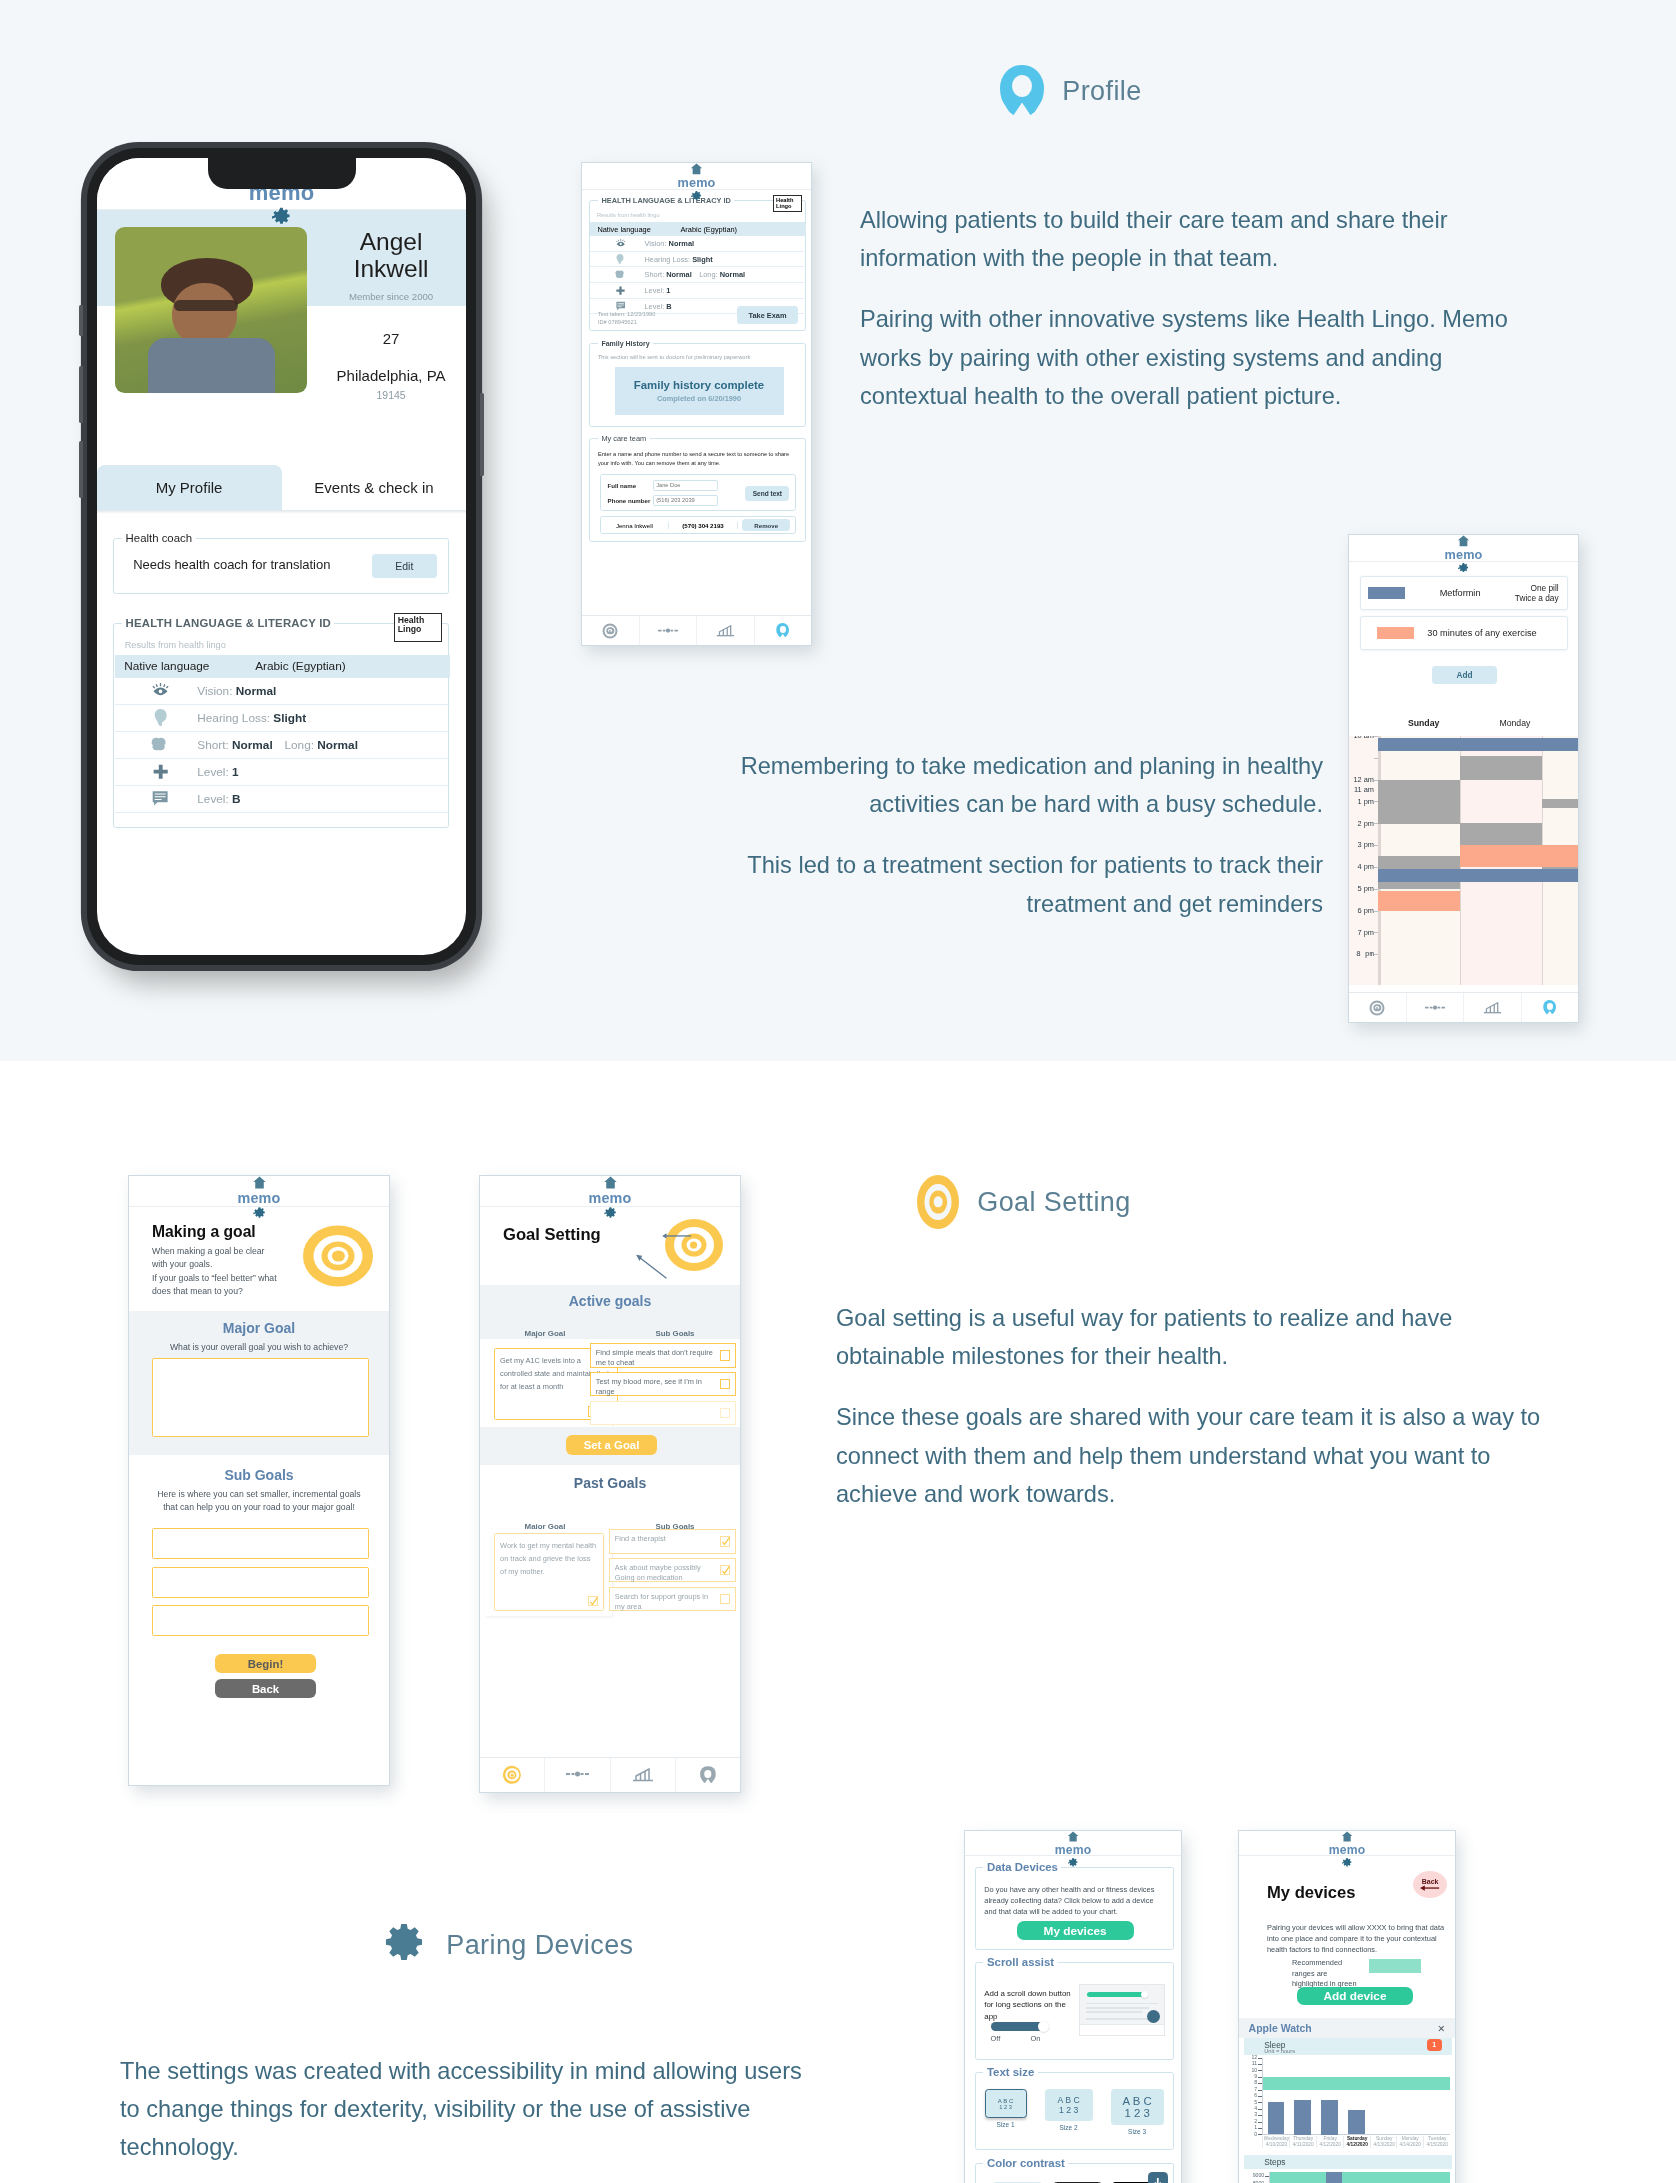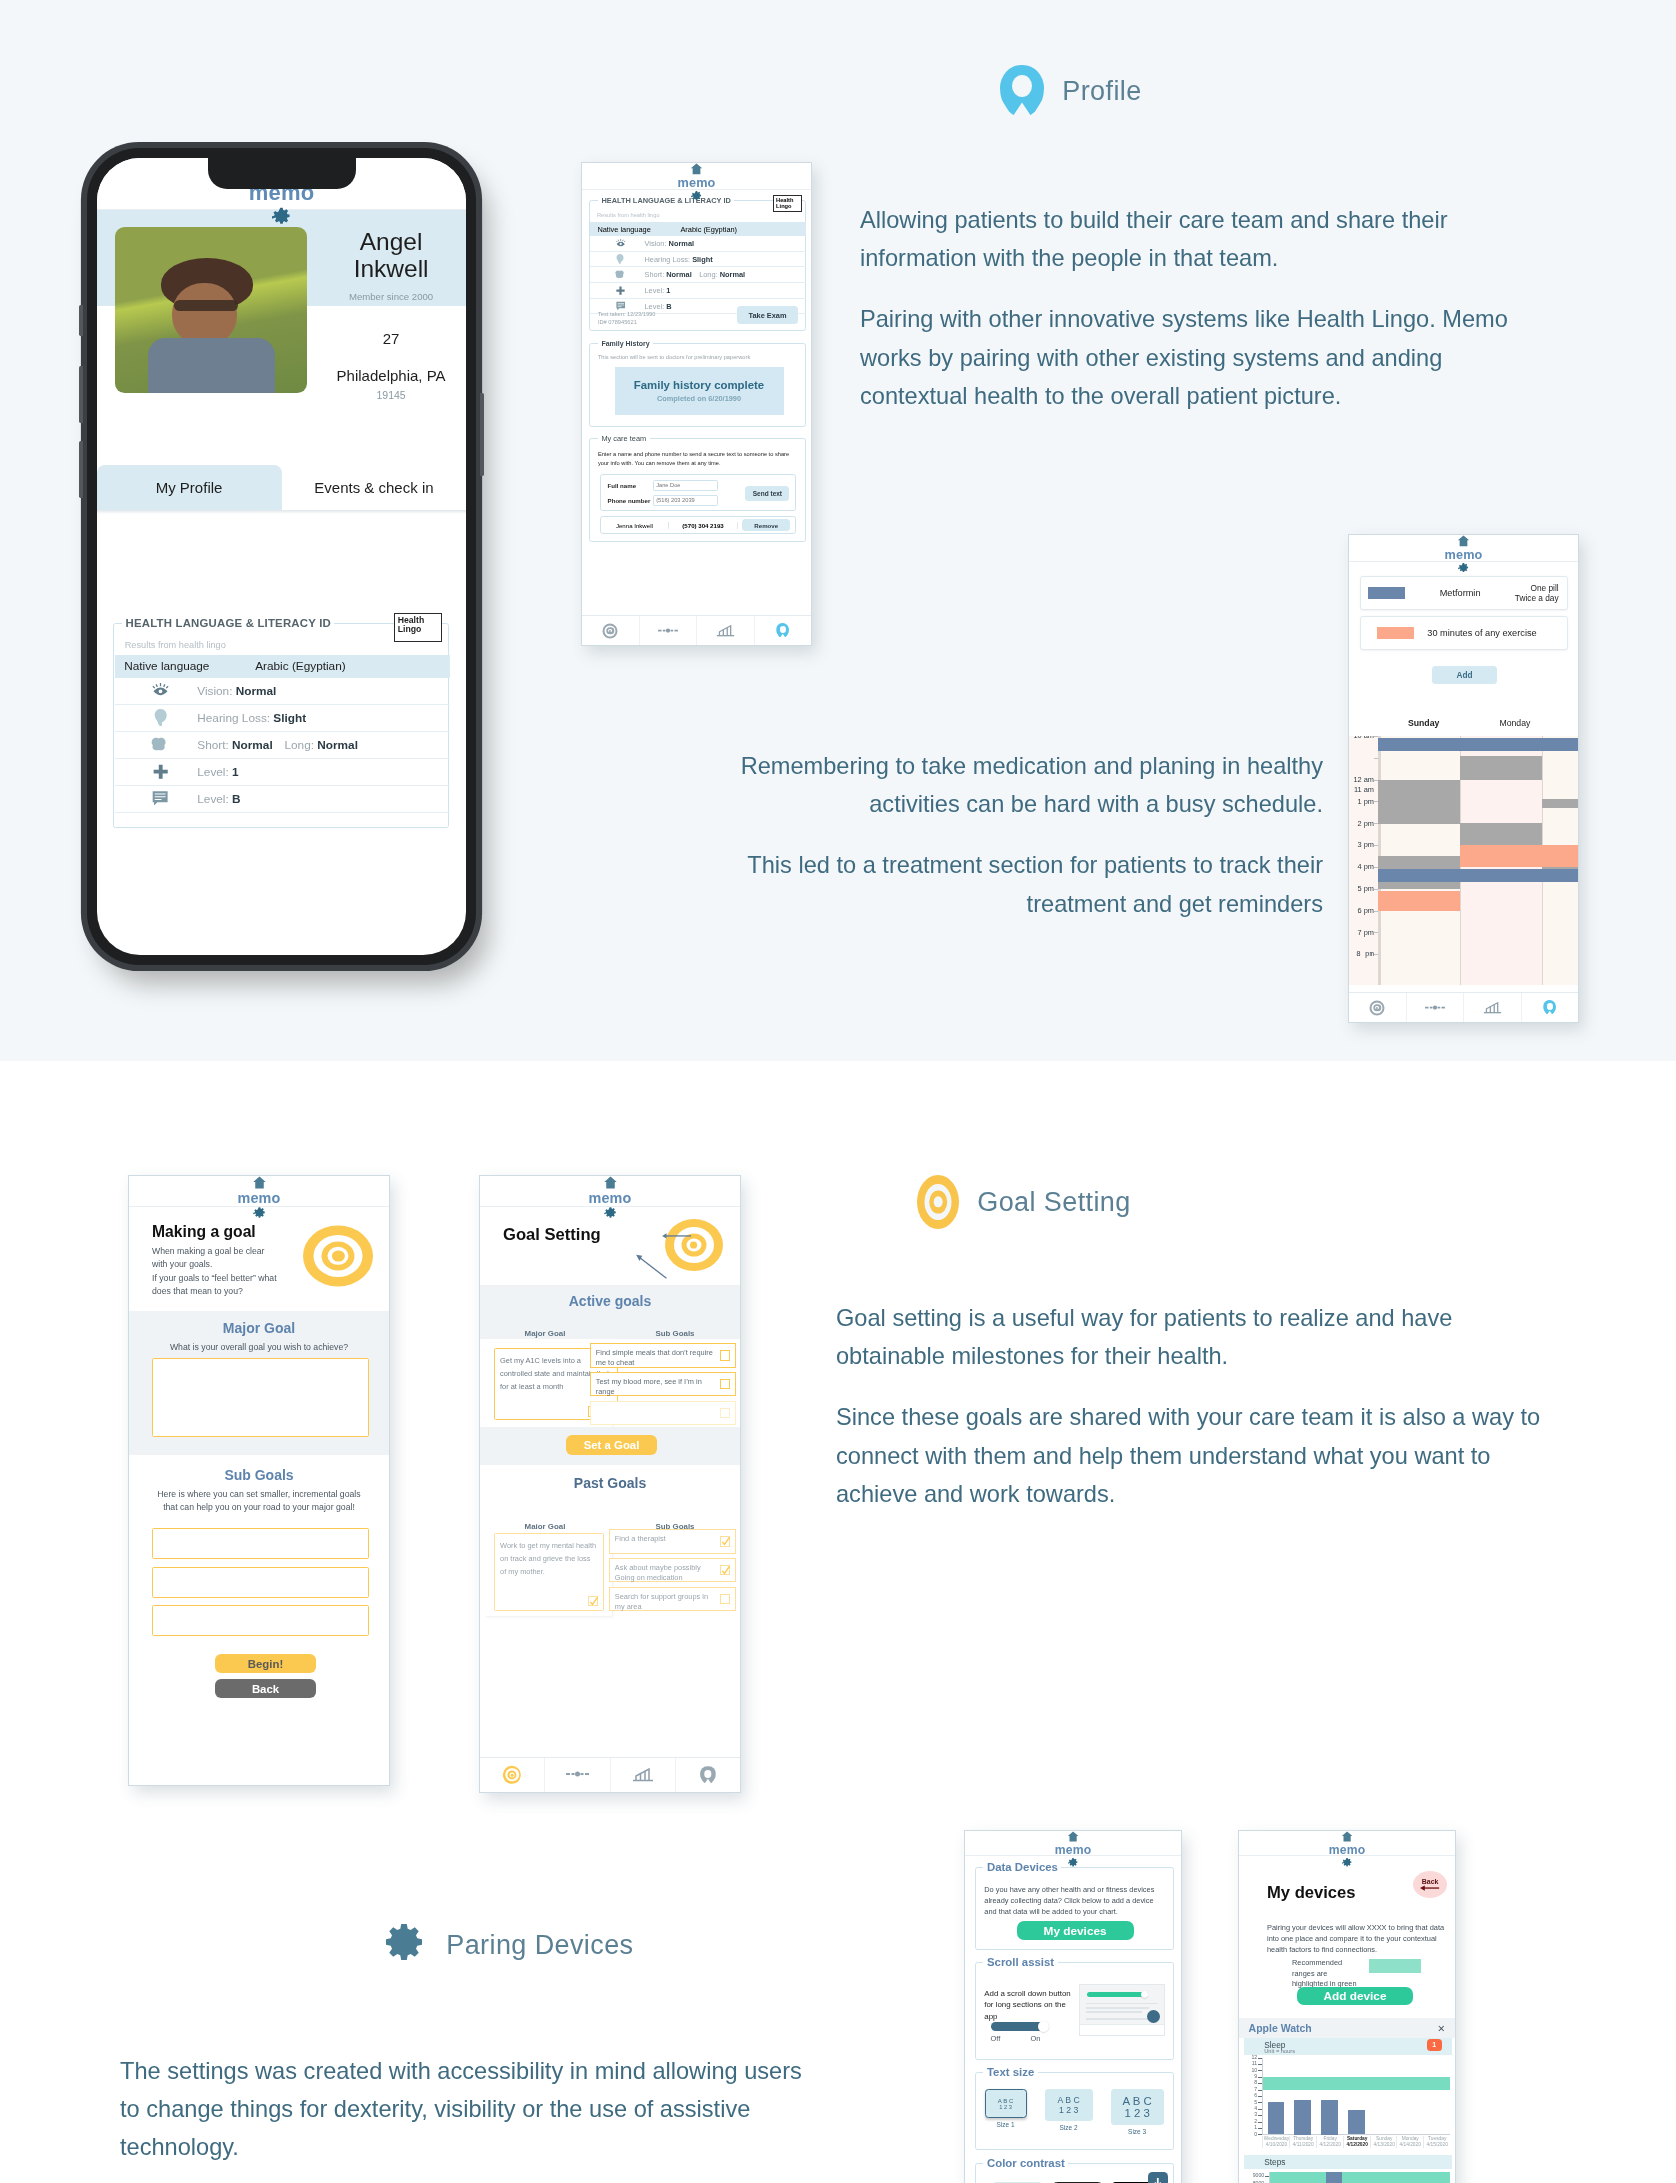--- a/index.html
+++ b/index.html
@@ -183,20 +183,25 @@
       <div style="font-size:15px; color:#1e1e1e; margin-top:20px;">Philadelphia, PA</div>
       <div style="font-size:10.5px; color:#8a9aa4; margin-top:4.4px;">19145</div>
     </div>
 
     <div style="position:absolute; left:0; top:307px; width:100%; display:flex;">
       <div style="flex:1; height:45px; background:#d9eaf2; border-radius:7.9px 7.9px 0 0; display:flex; align-items:center; justify-content:center; font-size:15px; color:#1e1e1e;">My Profile</div>
       <div style="flex:1; height:45px; background:#fff; border-radius:7.9px 7.9px 0 0; display:flex; align-items:center; justify-content:center; font-size:15px; color:#1e1e1e;">Events &amp; check in</div>
     </div>
     <div style="position:absolute; left:0; top:352px; width:100%; height:4.4px; background:linear-gradient(#dfe6ea,#fff);"></div>
 
+    <div class="fset" style="left:16.6px; top:380px; width:336px; height:56px; position:absolute;">
+      <span class="lg" style="font-size:11.4px; color:#1e1e1e;">Health coach</span>
+      <div style="position:absolute; left:19px; top:18.3px; font-size:13px; color:#1e1e1e;">Needs health coach for translation</div>
+      <div class="pill" style="position:absolute; right:11.4px; top:15.7px; width:65px; height:23.6px; font-size:10.5px;">Edit</div>
+    </div>
 
     <div class="fset" style="left:16.6px; top:465px; width:336px; height:205px; position:absolute;">
       <span class="lg" style="font-size:11.4px; font-weight:bold; color:#55636b; letter-spacing:0.2px;">HEALTH LANGUAGE &amp; LITERACY ID</span>
       <div style="position:absolute; left:10.5px; top:16.6px; font-size:9.2px; color:#b4bfc6;">Results from health lingo</div>
       <div class="hl-logo" style="position:absolute; right:6.1px; top:-10.5px; width:48px; height:29px; padding:1.7px 2.6px;">
         <div style="font-size:8.7px; font-weight:bold; color:#1e1e1e; line-height:1.05;">Health</div>
         <div style="font-size:8.7px; font-weight:bold; color:#1e1e1e; line-height:1.05;">Lingo</div>
       </div>
       <div class="tbl-head" style="position:absolute; left:0.4px; top:31px; width:335px; height:23px; padding:0 9.6px;">
         <span style="font-size:11.8px; color:#1e1e1e; width:131px;">Native language</span>

